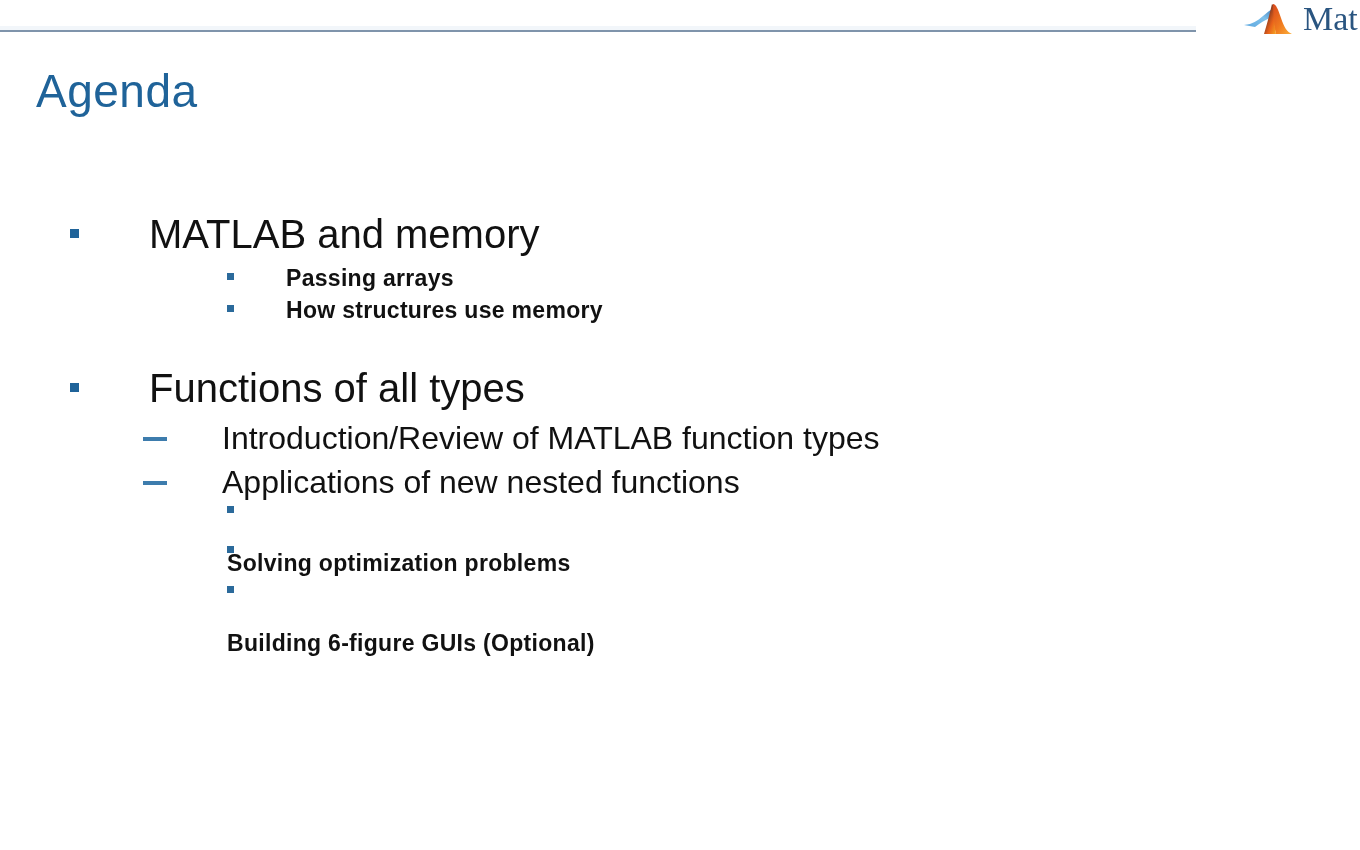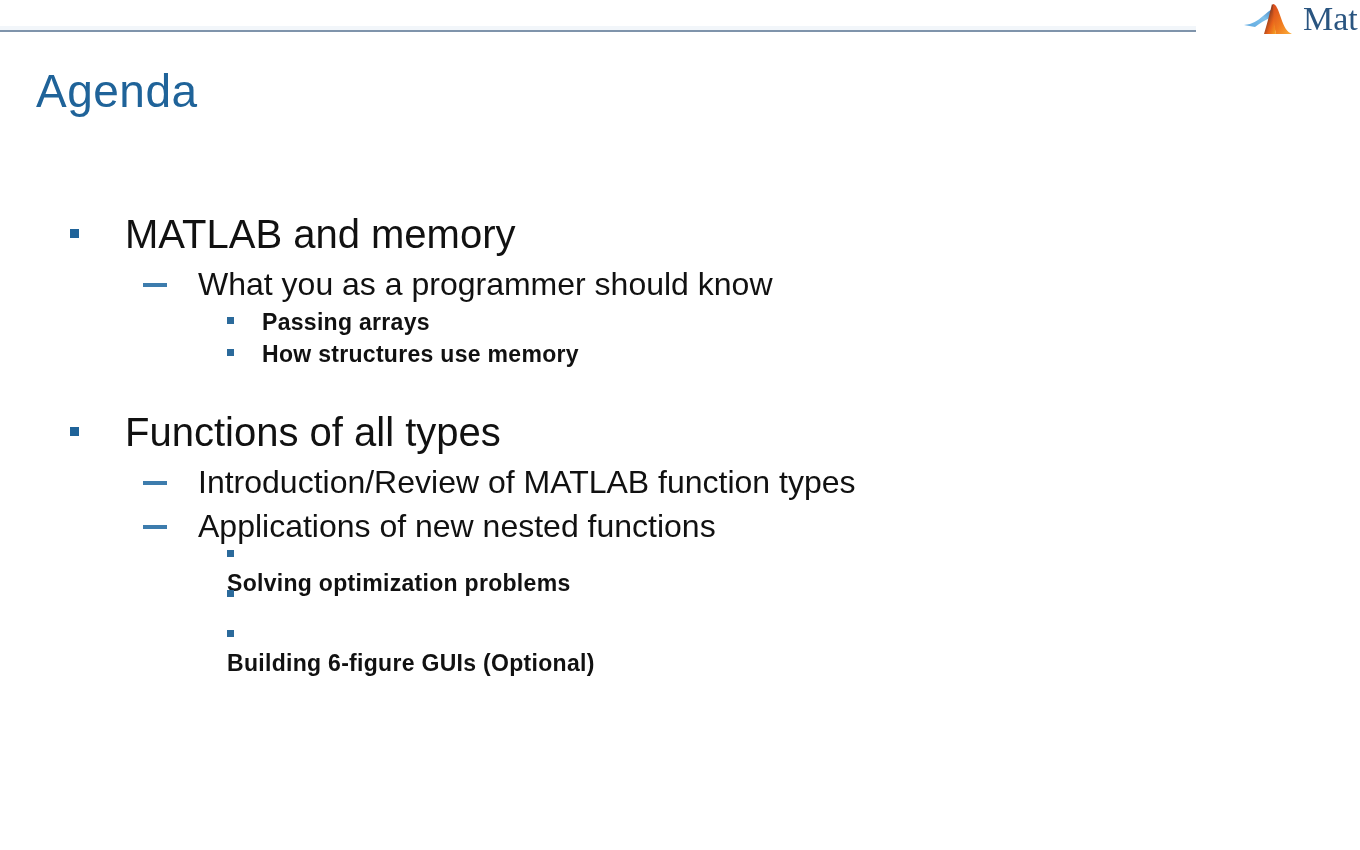--- a/index.html
+++ b/index.html
@@ -81,20 +81,21 @@
     left: 0;
     top: 206px;
     width: 1360px;
   }
 
   .item {
     position: relative;
     display: flex;
     align-items: baseline;
     color: #111111;
+    gap: 24px;
   }
 
   
   .lvl1 {
     margin-left: 70px;
     font-size: 40px;
     line-height: 56px;
     height: 56px;
   }
   .lvl1 .marker {
@@ -191,24 +192,20 @@
 
   <div class="slide-title">Agenda</div>
 
   <div class="outline">
 
     <div class="item lvl1">
       <span class="marker"></span>
       <span class="label">MATLAB and memory</span>
     </div>
 
-    <div class="item lvl2">
-      <span class="marker"></span>
-      <span class="label">What you as a programmer should know</span>
-    </div>
 
     <div class="item lvl3">
       <span class="marker"></span>
       <span class="label">Passing arrays</span>
     </div>
 
     <div class="item lvl3">
       <span class="marker"></span>
       <span class="label">How structures use memory</span>
     </div>

